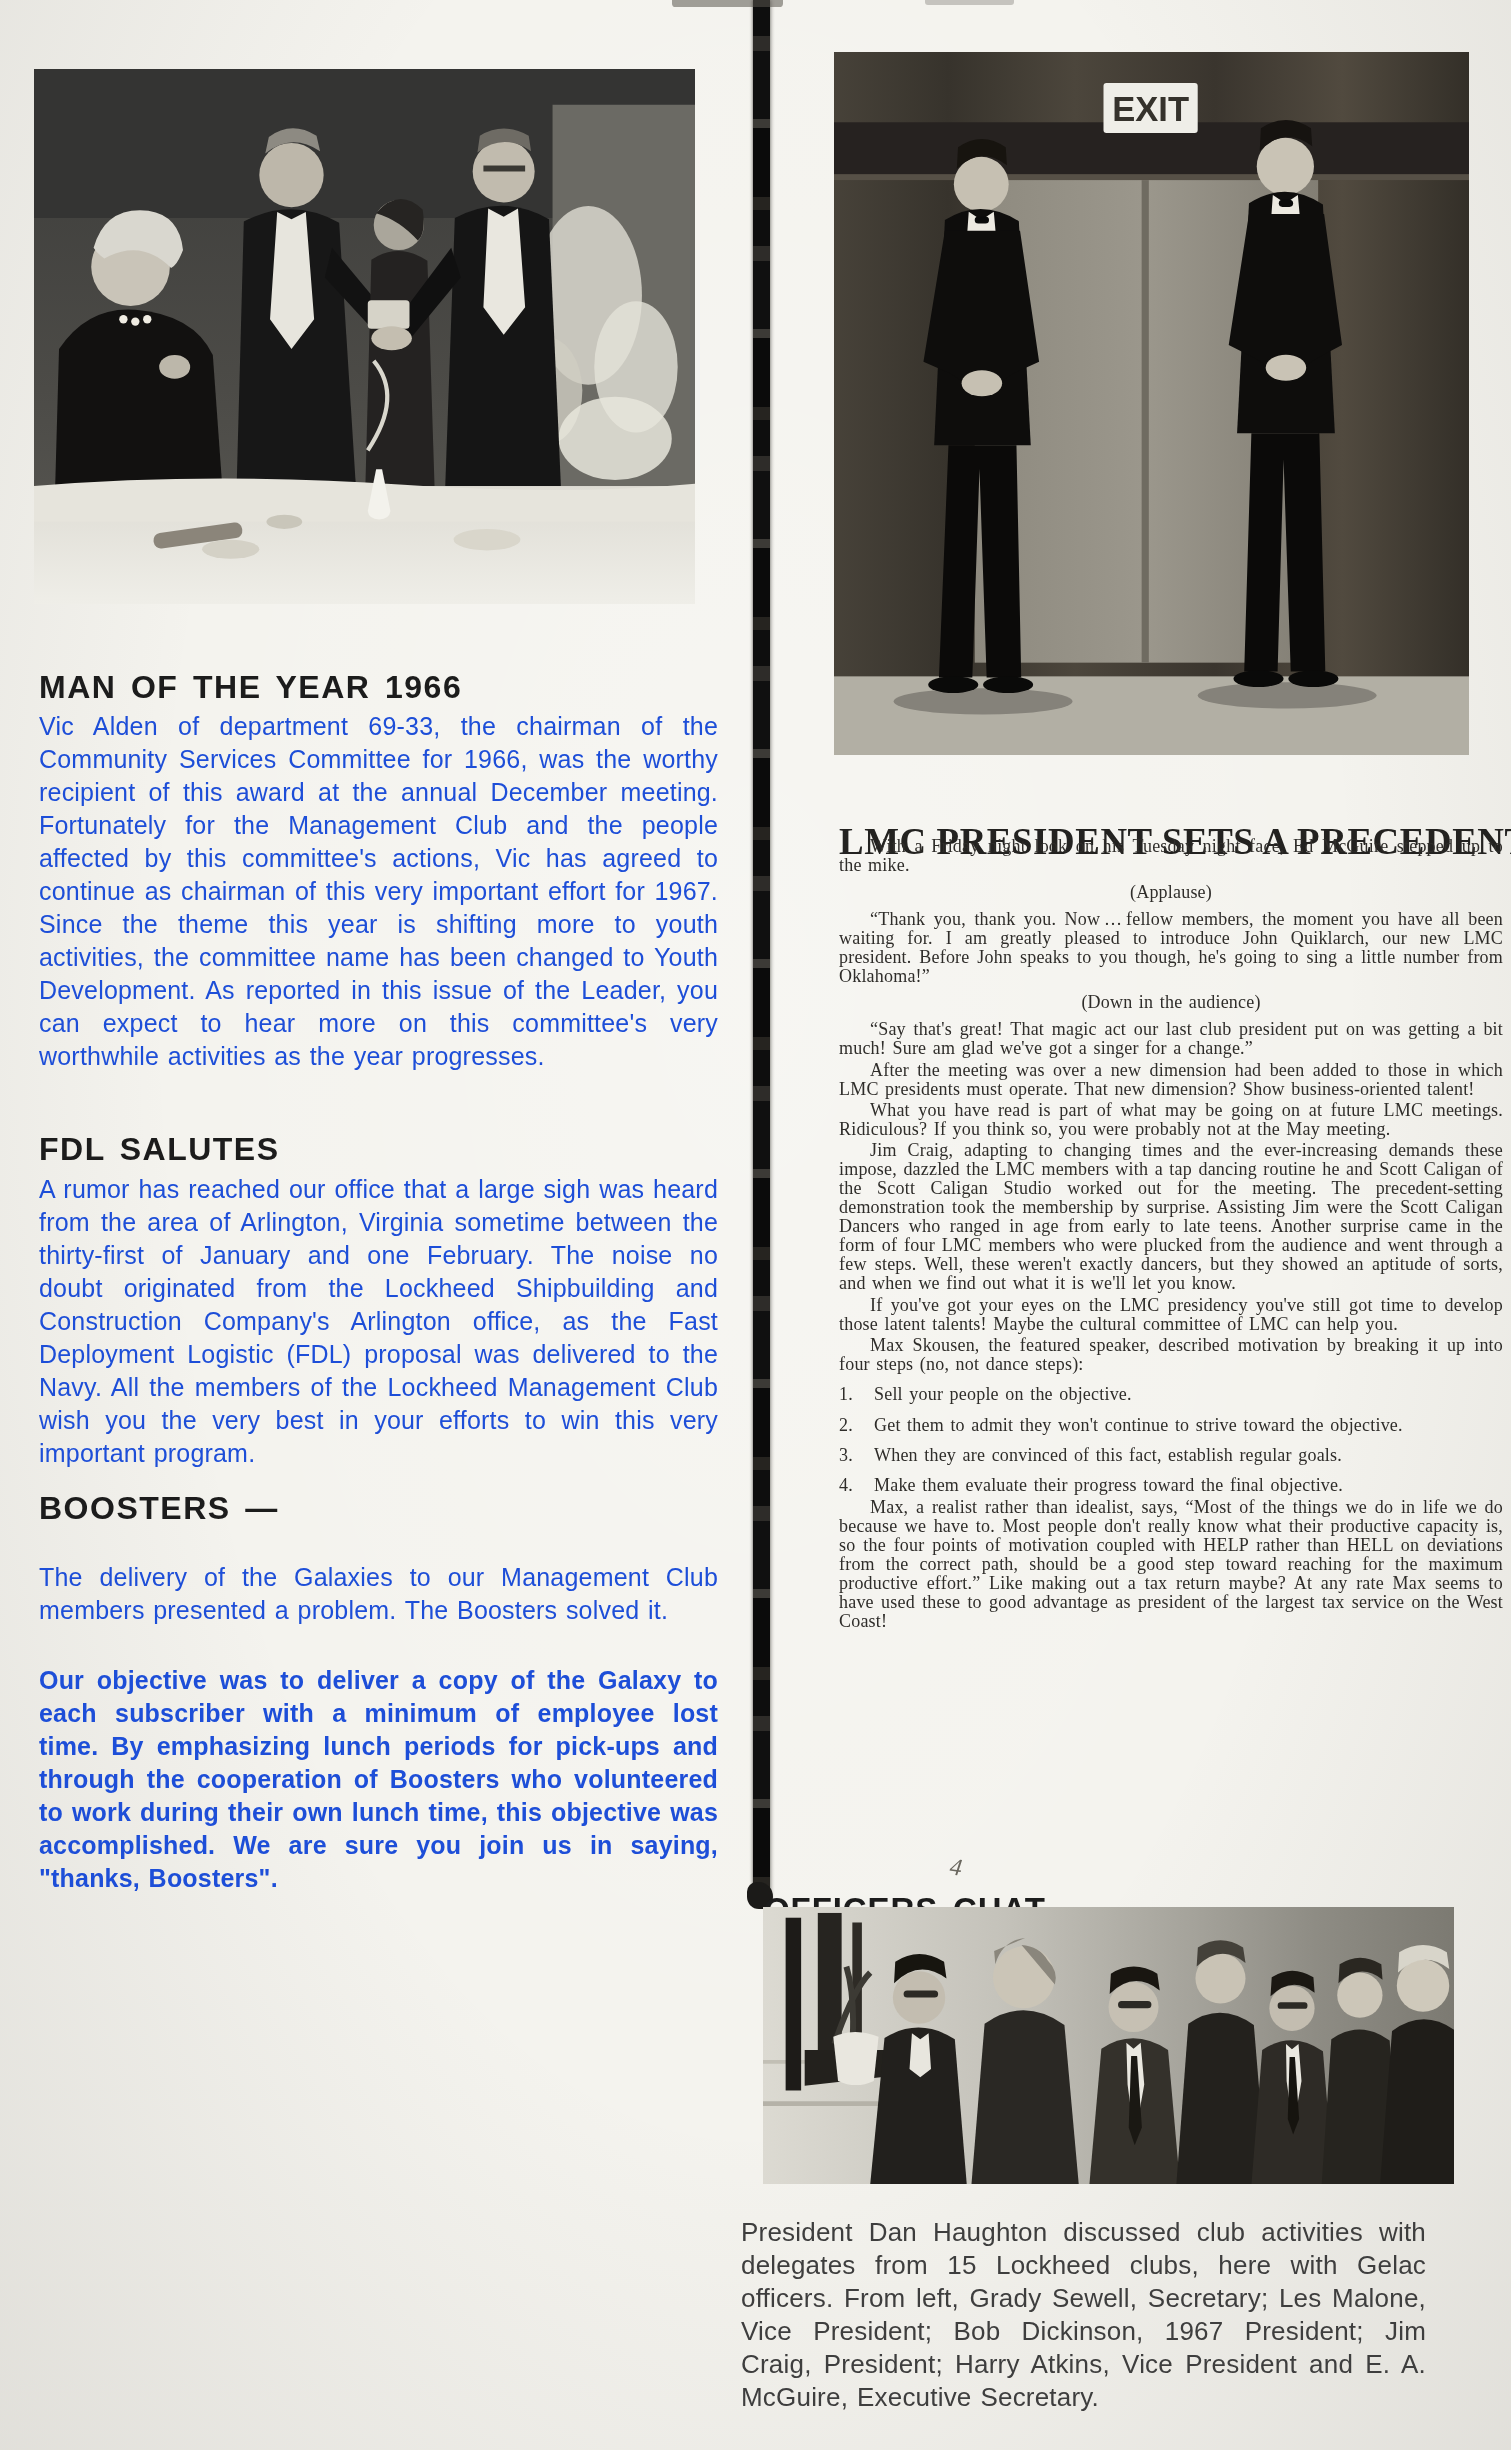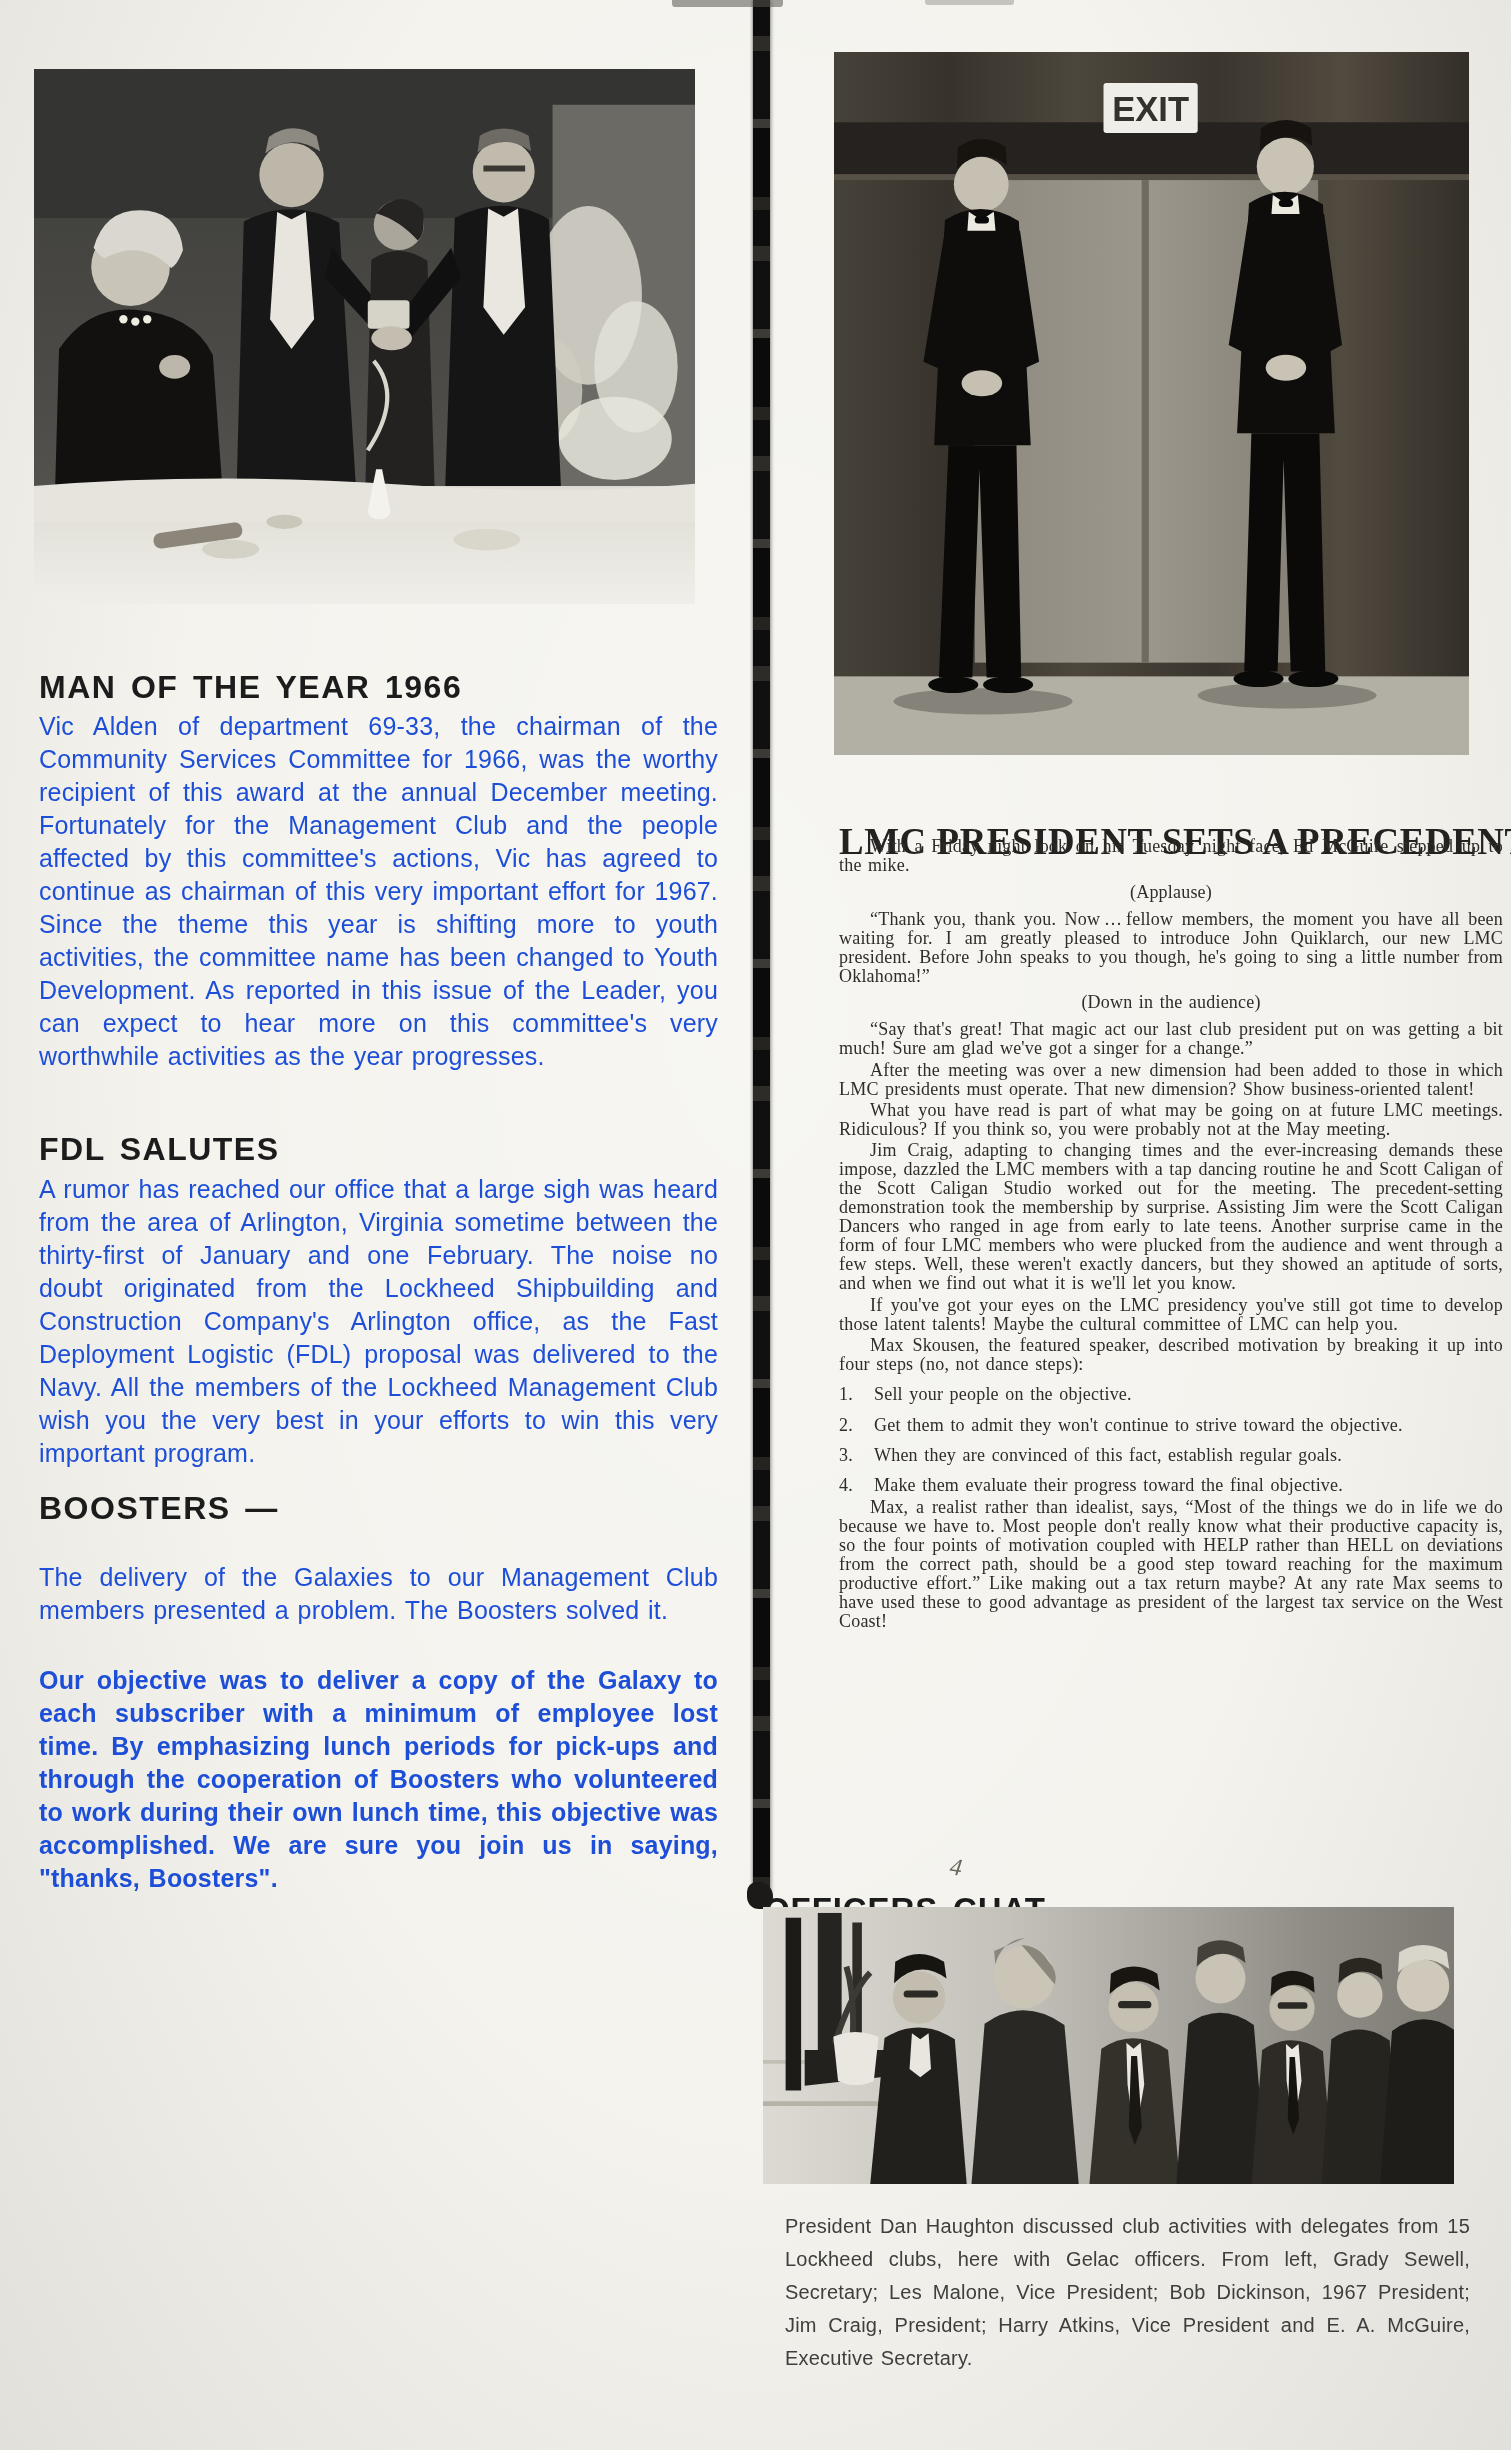--- a/index.html
+++ b/index.html
@@ -75,22 +75,22 @@
   #officers-heading{
     position:absolute;left:764px;top:1865px;color:#1c1c1c;font-weight:700;
     font-size:33px;line-height:36px;letter-spacing:0.9px;word-spacing:4.8px;
   }
   #page-number{
     position:absolute;left:950px;top:1854px;color:#6a675f;
     font-family:"Liberation Serif",serif;font-style:italic;font-size:24px;
     transform:rotate(8deg);
   }
   #officers-caption{
-    position:absolute;left:785px;top:2190px;width:685px;color:#3e3e3e;
-    font-size:20px;line-height:33px;text-align:justify;
+    position:absolute;left:741px;top:2190px;width:685px;color:#3e3e3e;
+    font-size:26px;line-height:33px;text-align:justify;
     letter-spacing:0.2px;word-spacing:1.5px;
   }
 </style>
 </head>
 <body>
 
 <div class="paper-vignette"></div>
 
 <div id="gutter"></div>
 <div id="artifact-a" class="top-artifact"></div>

